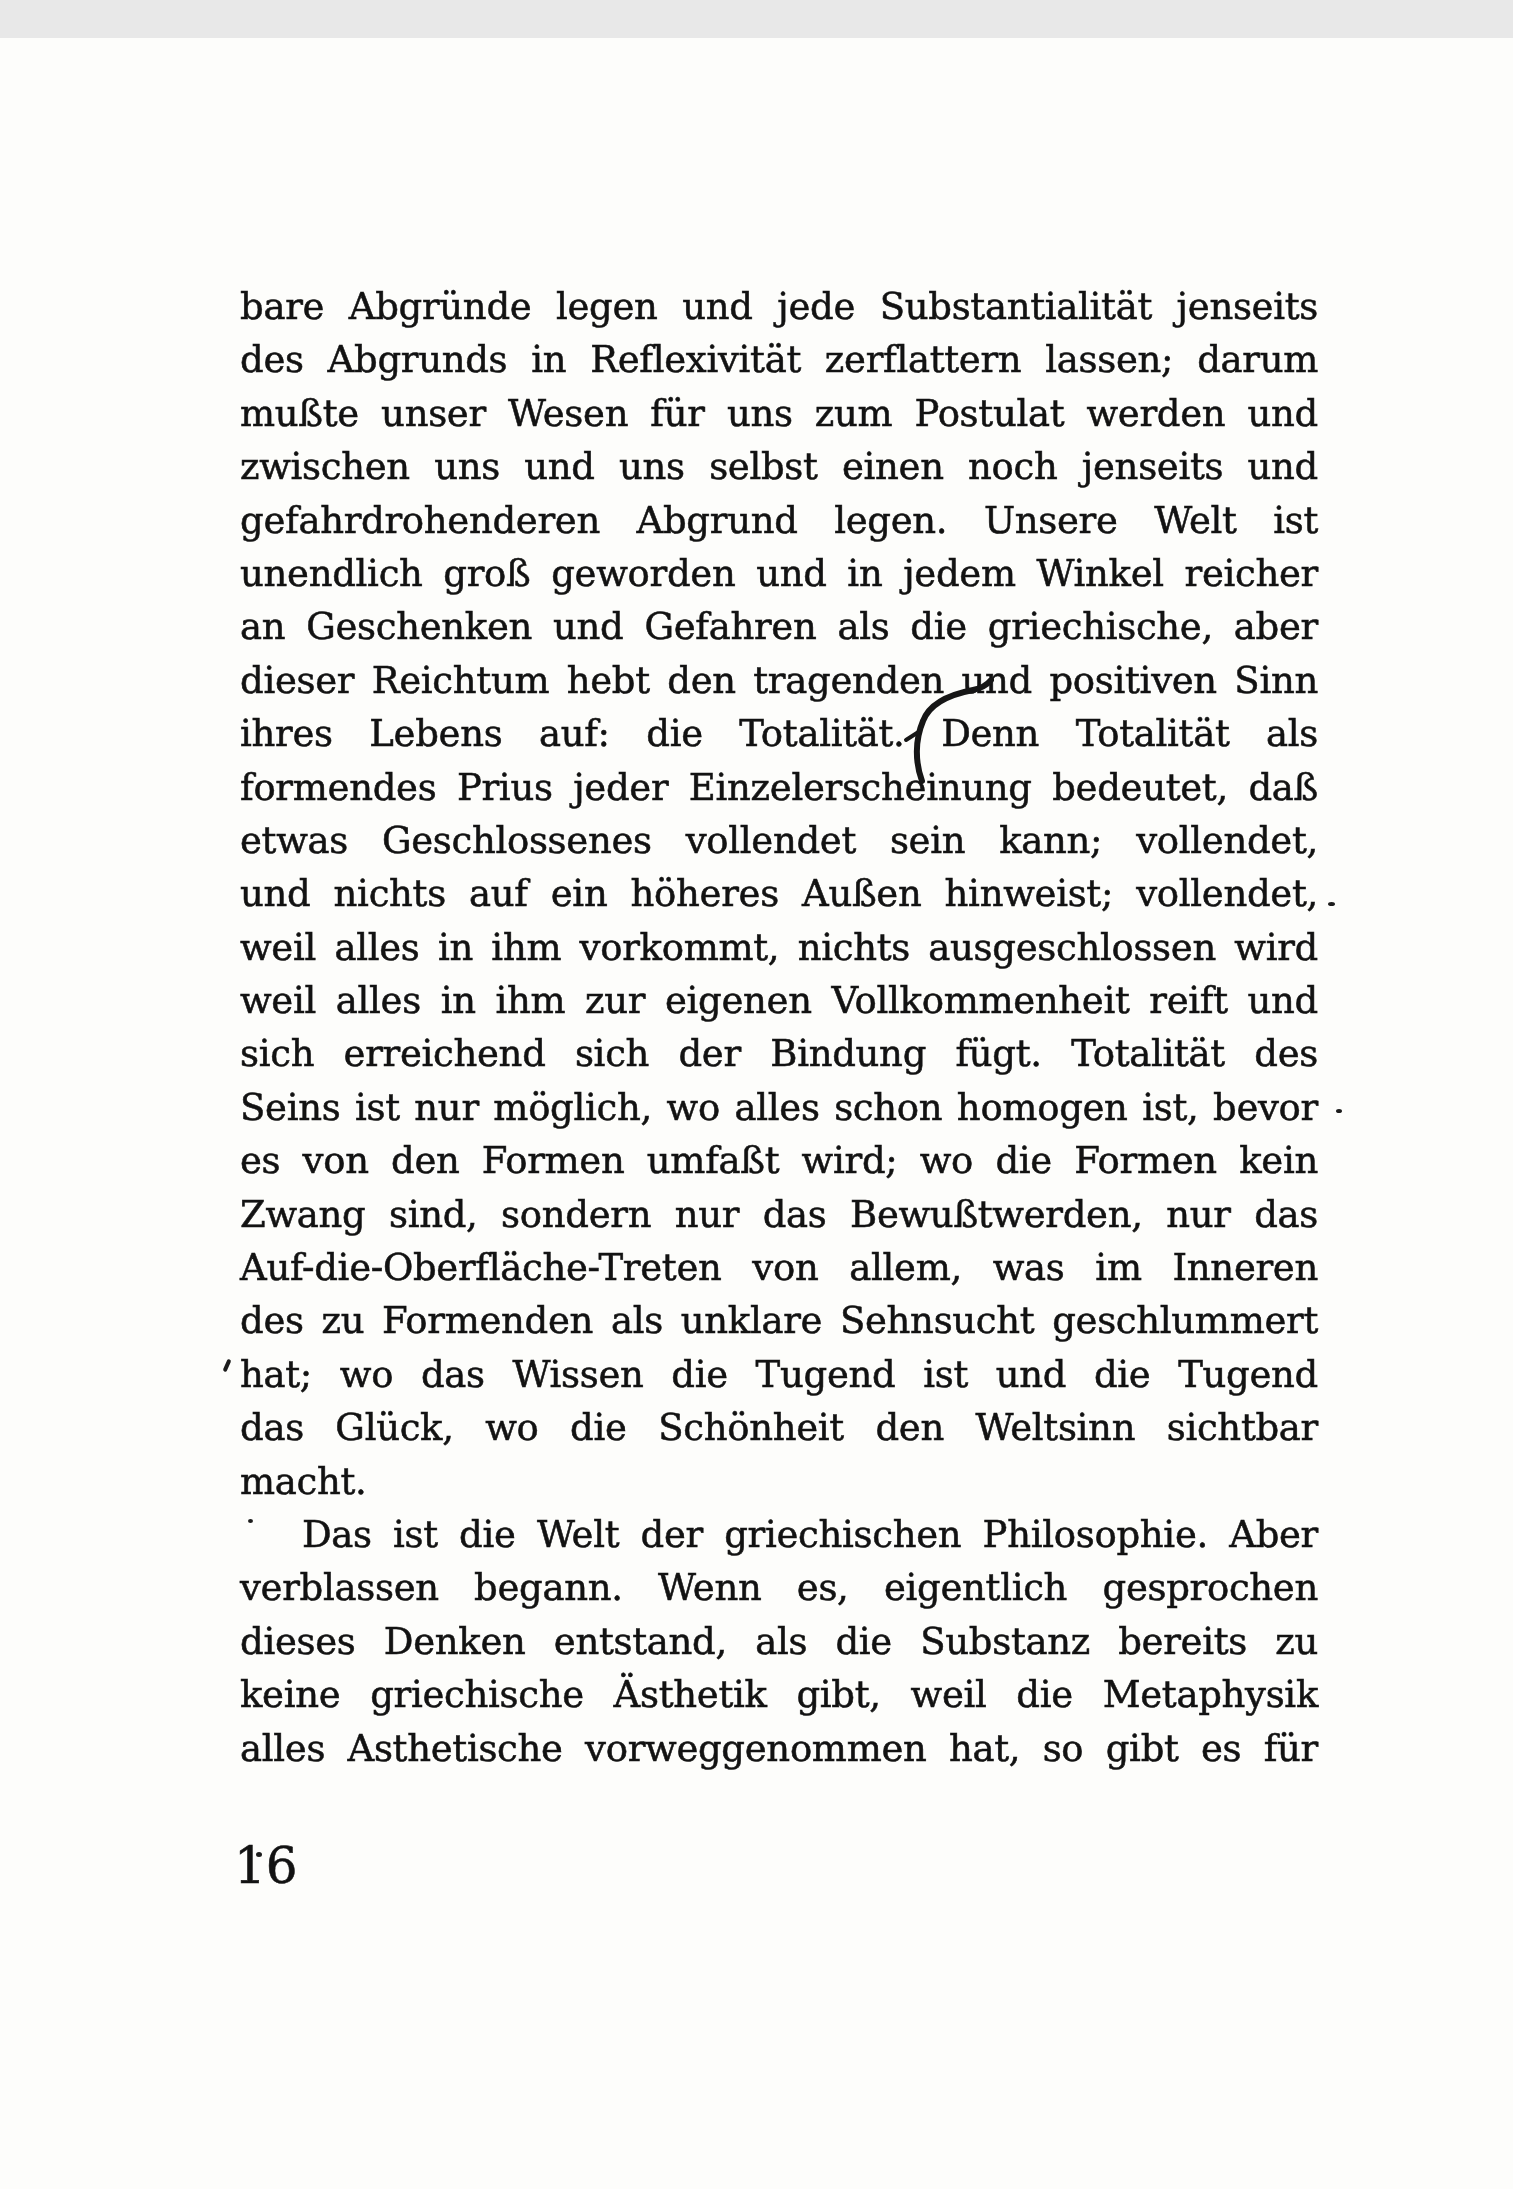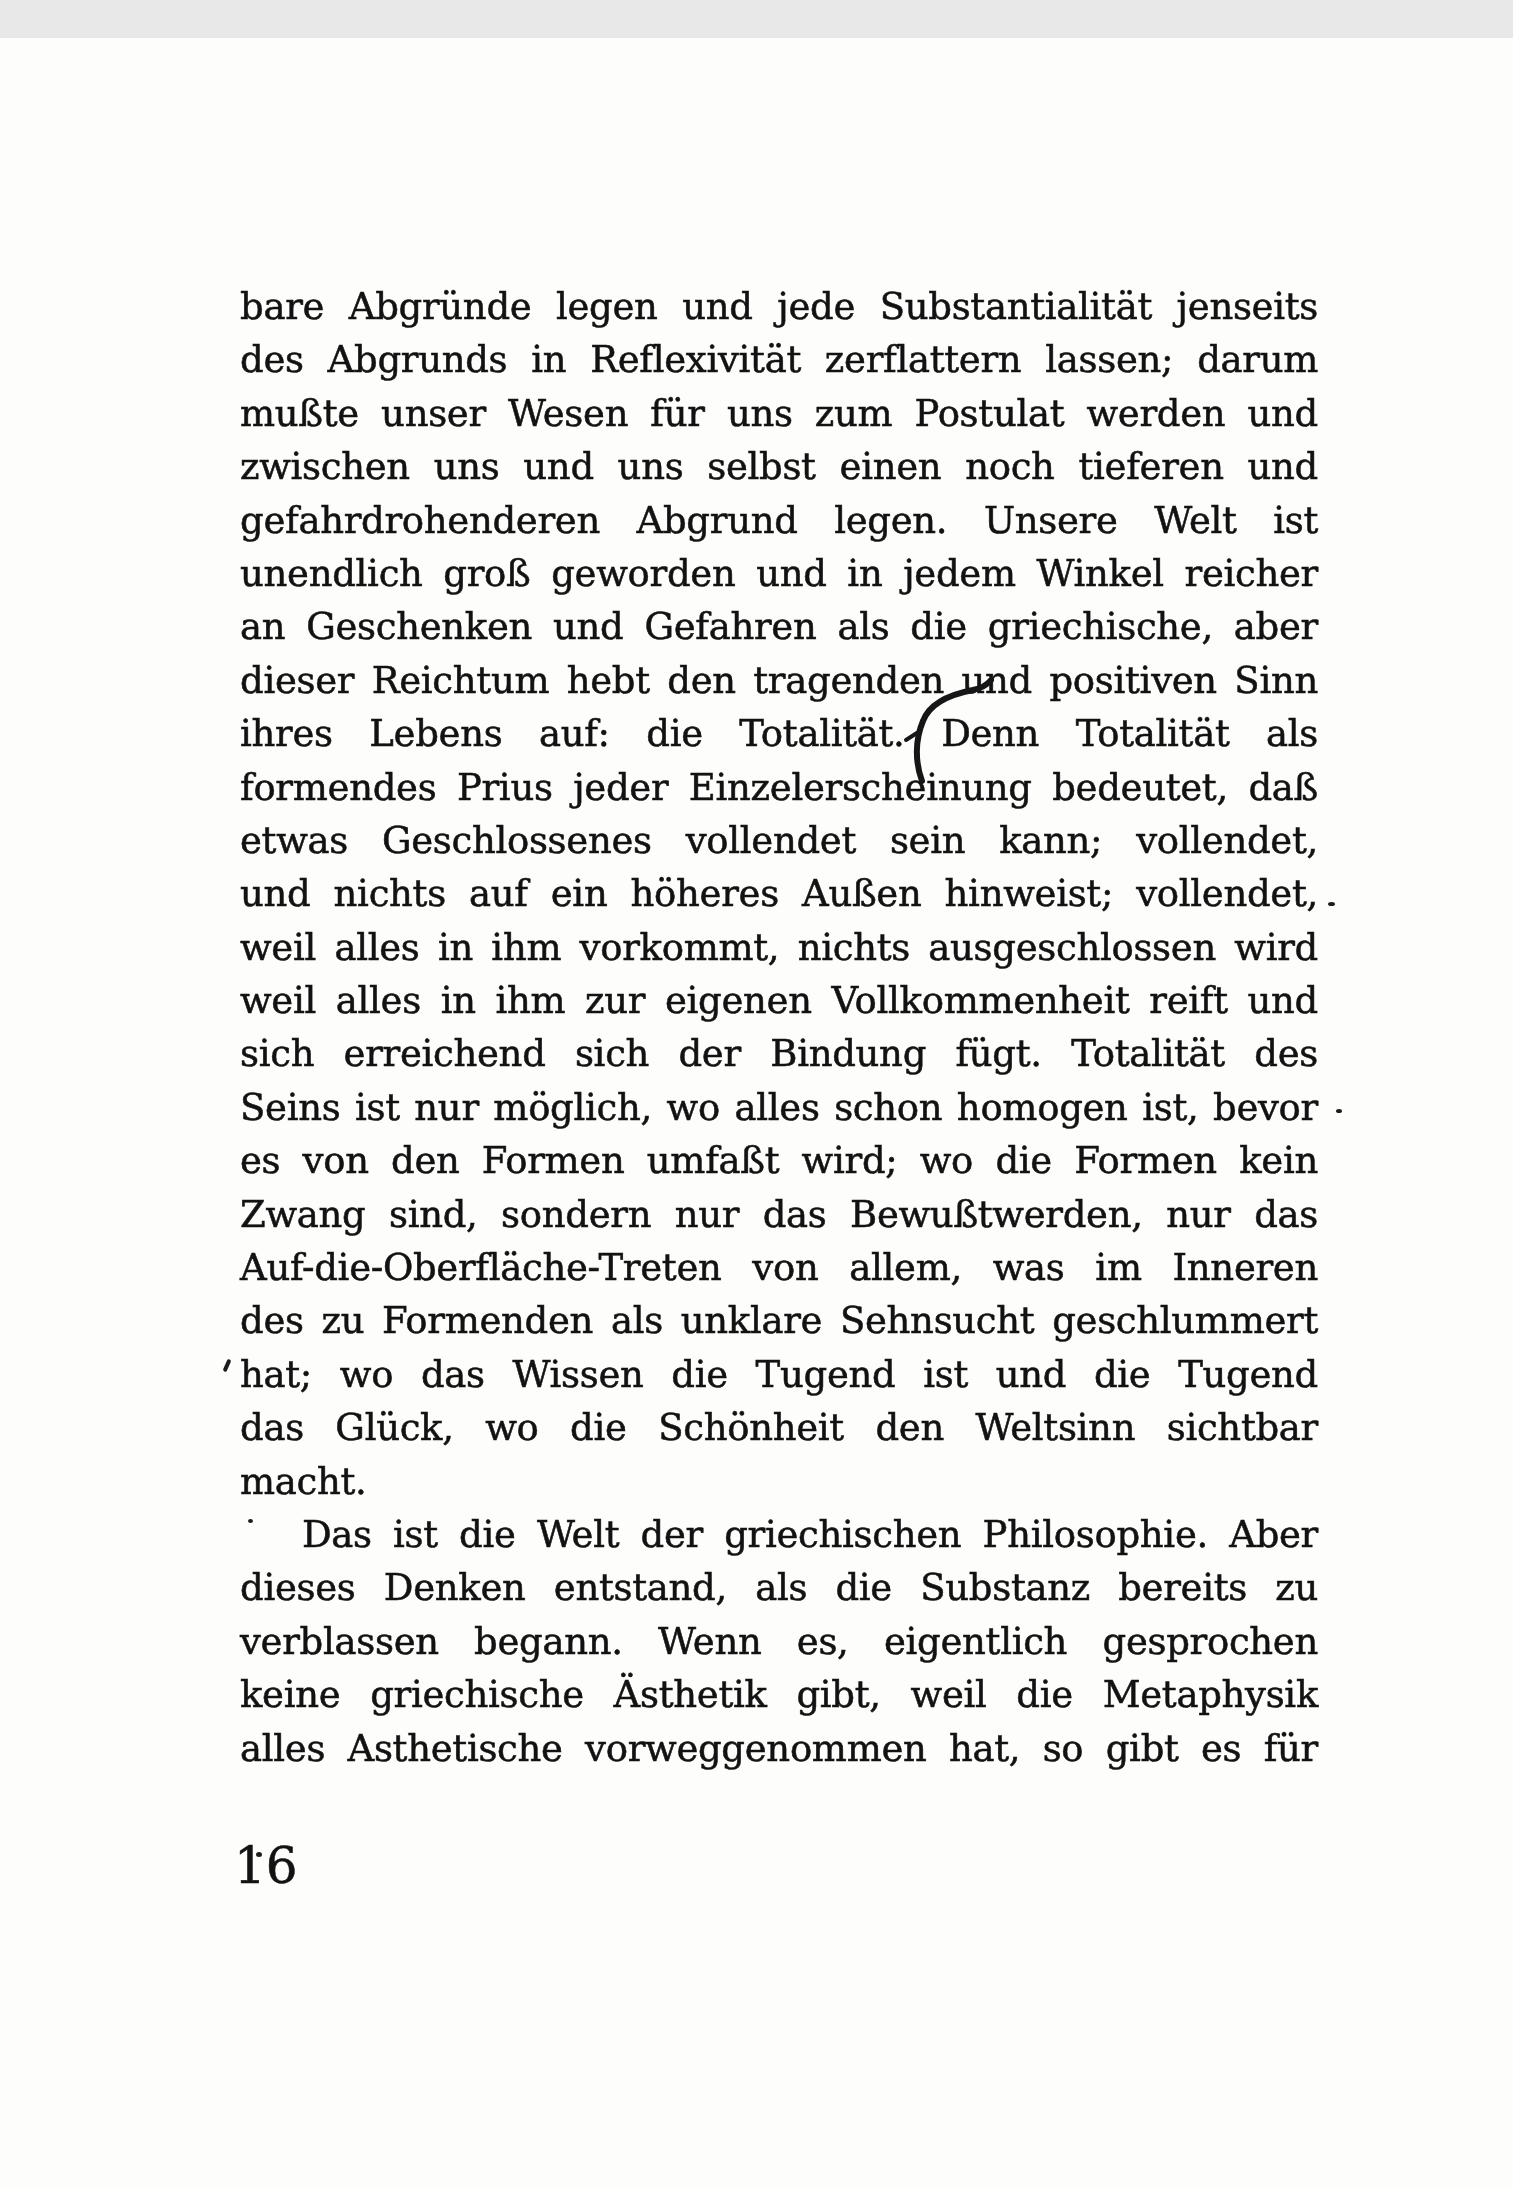--- a/index.html
+++ b/index.html
@@ -52,43 +52,43 @@
 </style>
 </head>
 <body>
 
 <div class="page">
 
   <div class="text-block">
       <div class="line">bare Abgründe legen und jede Substantialität jenseits</div>
       <div class="line">des Abgrunds in Reflexivität zerflattern lassen; darum</div>
       <div class="line">mußte unser Wesen für uns zum Postulat werden und</div>
-      <div class="line">zwischen uns und uns selbst einen noch tieferen und</div>
+      <div class="line">zwischen uns und uns selbst einen noch jenseits und</div>
       <div class="line">gefahrdrohenderen Abgrund legen. Unsere Welt ist</div>
       <div class="line">unendlich groß geworden und in jedem Winkel reicher</div>
       <div class="line">an Geschenken und Gefahren als die griechische, aber</div>
       <div class="line">dieser Reichtum hebt den tragenden und positiven Sinn</div>
       <div class="line">ihres Lebens auf: die Totalität.  Denn Totalität als</div>
       <div class="line">formendes Prius jeder Einzelerscheinung bedeutet, daß</div>
       <div class="line">etwas Geschlossenes vollendet sein kann; vollendet,</div>
       <div class="line">und nichts auf ein höheres Außen hinweist; vollendet,</div>
       <div class="line">weil alles in ihm vorkommt, nichts ausgeschlossen wird</div>
       <div class="line">weil alles in ihm zur eigenen Vollkommenheit reift und</div>
       <div class="line">sich erreichend sich der Bindung fügt.  Totalität des</div>
       <div class="line">Seins ist nur möglich, wo alles schon homogen ist, bevor</div>
       <div class="line">es von den Formen umfaßt wird; wo die Formen kein</div>
       <div class="line">Zwang sind, sondern nur das Bewußtwerden, nur das</div>
       <div class="line">Auf-die-Oberfläche-Treten von allem, was im Inneren</div>
       <div class="line">des zu Formenden als unklare Sehnsucht geschlummert</div>
       <div class="line">hat; wo das Wissen die Tugend ist und die Tugend</div>
       <div class="line">das Glück, wo die Schönheit den Weltsinn sichtbar</div>
       <div class="line noj">macht.</div>
       <div class="line ind">Das ist die Welt der griechischen Philosophie.  Aber</div>
+      <div class="line">verblassen begann.  Wenn es, eigentlich gesprochen</div>
       <div class="line">dieses Denken entstand, als die Substanz bereits zu</div>
-      <div class="line">verblassen begann.  Wenn es, eigentlich gesprochen</div>
       <div class="line">keine griechische Ästhetik gibt, weil die Metaphysik</div>
       <div class="line">alles Asthetische vorweggenommen hat, so gibt es für</div>
     </div>
 
   <svg class="pen-mark" viewBox="0 0 94 110" xmlns="http://www.w3.org/2000/svg">
     <path d="M 22 103 C 15 84, 15 62, 23 43 C 29 27, 47 17, 73 12 C 80 10.5, 87 7, 91 2" fill="none" stroke="#161616" stroke-width="6" stroke-linecap="round"></path>
     <path d="M 6 62 L 20 53" fill="none" stroke="#161616" stroke-width="4" stroke-linecap="round"></path>
   </svg>
 
   <div class="speck hat-mark"></div>

